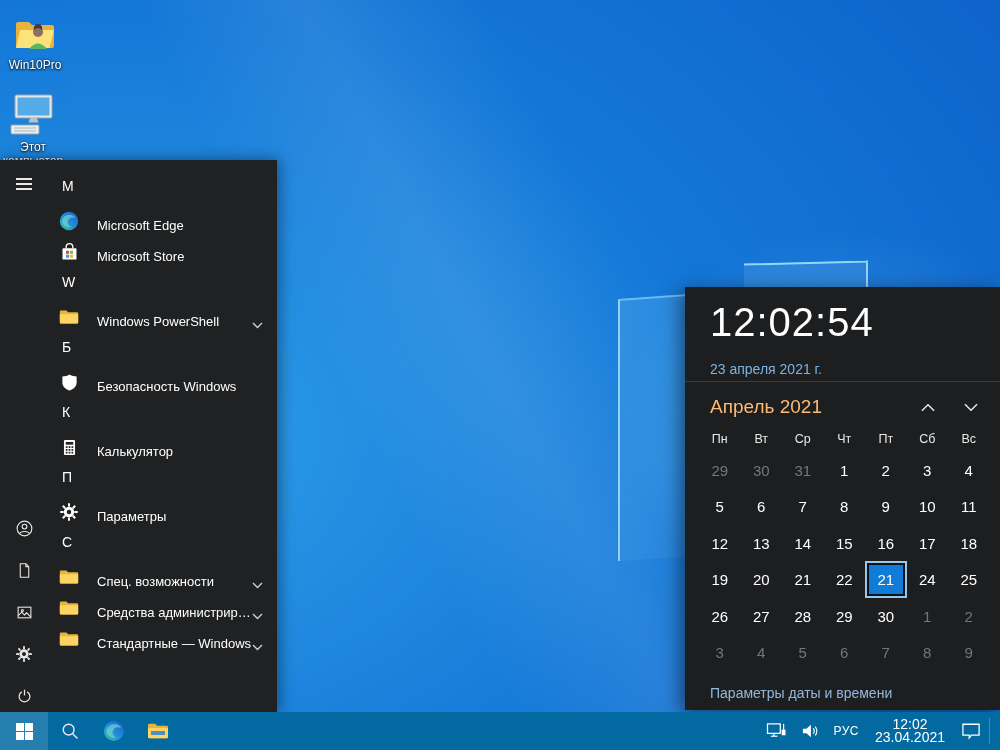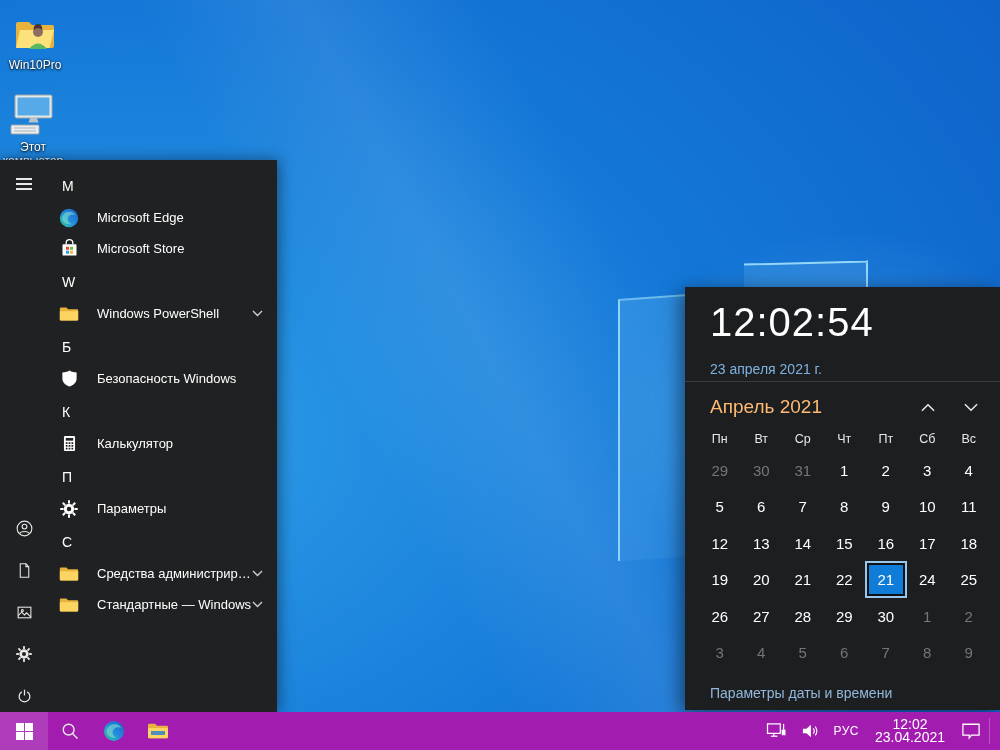--- a/index.html
+++ b/index.html
@@ -40,21 +40,21 @@
   .rail-btn:nth-of-type(3){ top:392px; }
   .rail-btn:nth-of-type(4){ top:434px; }
   .rail-btn:nth-of-type(5){ top:476px; }
   .rail-btn:nth-of-type(6){ top:518px; }
   .hamburger { width:16px; height:12px; display:flex; flex-direction:column; justify-content:space-between; }
   .hamburger i { display:block; height:2px; background:#e8e8e8; }
 
   .app-list { position:absolute; left:48px; top:8px; width:229px; }
   .sec-letter { height:32px; display:flex; align-items:center; padding-left:14px;
     font-size:14px; color:#fff; margin-top:2px; }
-  .app-item { height:31px; display:flex; align-items:center; padding-left:9px; cursor:default; }
+  .app-item { height:31px; display:flex; align-items:flex-end; padding-left:9px; cursor:default; }
   .app-icon { width:24px; height:24px; display:flex; align-items:center; justify-content:center; flex:0 0 24px; }
   .app-label { margin-left:16px; font-size:13px; color:#fff; white-space:nowrap;
     overflow:hidden; text-overflow:ellipsis; max-width:158px; }
   .chev { margin-left:auto; margin-right:14px; display:flex; align-items:center; }
 
   
   .flyout { position:absolute; left:685px; top:287px; width:315px; height:423px;
     background:#1d1e20; z-index:6; box-shadow:-4px 4px 18px rgba(0,0,0,.5); color:#fff; }
   .clock-sec { height:95px; border-bottom:1px solid #3c3c3c; padding:13px 25px 0; }
   .big-time { font-size:40px; font-weight:300; letter-spacing:1px; color:#fff; line-height:44px; }
@@ -69,21 +69,21 @@
     font-size:12.5px; color:#e8e8e8; }
   .cal-day { height:36.5px; display:flex; align-items:center; justify-content:center; cursor:pointer; }
   .cal-day span { width:34px; height:29px; display:flex; align-items:center; justify-content:center;
     font-size:15px; color:#fff; }
   .cal-day.dim span { color:#767676; }
   .cal-day.sel span { background:#0f7cd7; box-shadow:0 0 0 2px #101113, 0 0 0 4px #98c8ee; }
   .footer-link { position:absolute; left:25px; bottom:9px; font-size:14px; color:#92b8dc; cursor:pointer;margin-top:13px; }
 
   
   .taskbar { position:absolute; left:0; bottom:0; width:100%; height:38px;
-    background:#a21caf; z-index:10; display:flex; align-items:center; }
+    background:#0369a1; z-index:10; display:flex; align-items:center; }
   .tb-btn { width:44px; height:38px; display:flex; align-items:center; justify-content:center; cursor:pointer; }
   .tb-start { width:48px; background:rgba(255,255,255,.14); }
   .tray { margin-left:auto; display:flex; align-items:center; height:100%; }
   .tray-btn { height:38px; display:flex; align-items:center; justify-content:center;
     padding:0 7px; cursor:pointer; color:#fff; }
   .tray-lang { font-size:12px; letter-spacing:.5px; }
   .tray-clock { text-align:center; font-size:14px; line-height:13px; padding:0 9px; }
   .tray-divider { width:1px; height:26px; background:rgba(255,255,255,.25); margin:0 1px; }
   .show-desktop { width:9px; height:100%; }
 </style>
@@ -308,20 +308,34 @@
     <span class="app-label">Параметры</span>
 
   </div>
 </div>
   </div>
 
   <div class="sec">
     <div class="sec-letter">С</div>
     <div class="sec-items">
 
+  <div class="app-item">
+    <span class="app-icon">
+              <svg viewBox="0 0 24 24" width="22" height="22">
+                <path d="M2 6q0-1.2 1.2-1.2h6L11 6.8h9.8Q22 6.8 22 8v10q0 1.2-1.2 1.2H3.2Q2 19.2 2 18z" fill="#e8b33c"></path>
+                <path d="M2 9h20v9q0 1.2-1.2 1.2H3.2Q2 19.2 2 18z" fill="#fcd462"></path>
+              </svg>
+            </span>
+    <span class="app-label">Спец. возможности</span>
+    <span class="chev">
+              <svg width="11" height="7" viewBox="0 0 11 7" fill="none" stroke="#cfcfcf" stroke-width="1.4">
+                <path d="M1 1l4.5 4.5L10 1"></path>
+              </svg>
+            </span>
+  </div>
 
   <div class="app-item">
     <span class="app-icon">
               <svg viewBox="0 0 24 24" width="22" height="22">
                 <path d="M2 6q0-1.2 1.2-1.2h6L11 6.8h9.8Q22 6.8 22 8v10q0 1.2-1.2 1.2H3.2Q2 19.2 2 18z" fill="#e8b33c"></path>
                 <path d="M2 9h20v9q0 1.2-1.2 1.2H3.2Q2 19.2 2 18z" fill="#fcd462"></path>
               </svg>
             </span>
     <span class="app-label">Средства администрирования W…</span>
     <span class="chev">

